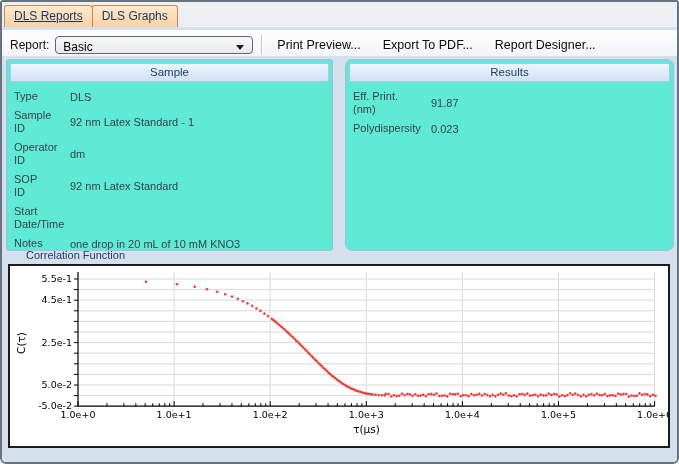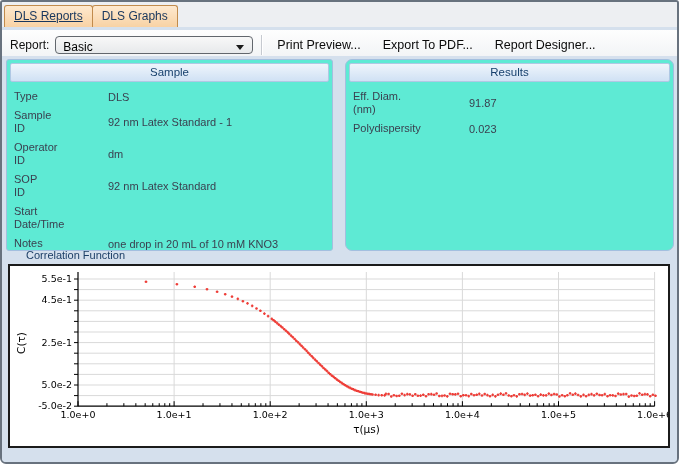--- a/index.html
+++ b/index.html
@@ -30,21 +30,21 @@
 
   
   .content{position:absolute;left:0;top:54px;right:0;bottom:0;background:#D5E0ED;}
   .panel{position:absolute;top:3px;height:192px;box-sizing:border-box;
     background:#5eead4;border:1px solid #A3BFDF;border-radius:3px;}
   .panel.sample{left:4px;width:327px;}
   .panel.results{left:343px;width:329px;border-radius:7px;}
   .panel-header{margin:3px;height:17px;line-height:17px;text-align:center;font-size:11.5px;
     color:#17406D;background:linear-gradient(#EFF5FC,#D0E1F4);border:1px solid #AFC8E4;border-radius:2px;}
   .prows{padding-top:2px;}
-  .prow{display:grid;align-items:center;padding:3px 6px 3px 7px;gap:38px;}
+  .prow{display:grid;align-items:center;padding:3px 6px 3px 7px;}
   .sample .prow{grid-template-columns:56px 1fr;}
   .results .prow{grid-template-columns:78px 1fr;}
   .plabel{font-size:11px;line-height:13px;color:#3A4150;white-space:pre-line;}
   .pvalue{font-size:11px;color:#3A4150;}
 
   .chart-title{position:absolute;left:24px;top:193px;font-size:11px;color:#1C3E66;}
   .chart-box{position:absolute;left:6px;top:208px;width:662px;height:184px;box-sizing:border-box;
     background:#ffffff;border:2px solid #1b1b1b;}
   svg text{font-family:"DejaVu Sans","Liberation Sans",sans-serif;fill:#000;}
 </style>
@@ -106,21 +106,21 @@
     <div class="plabel">Notes</div>
     <div class="pvalue">one drop in 20 mL of 10 mM KNO3</div>
   </div>
         </div>
     </div>
 
     <div class="panel results">
       <div class="panel-header">Results</div>
       <div class="prows">
           <div class="prow">
-    <div class="plabel">Eff. Diam.
+    <div class="plabel">Eff. Print.
 (nm)</div>
     <div class="pvalue">91.87</div>
   </div>
           <div class="prow">
     <div class="plabel">Polydispersity</div>
     <div class="pvalue">0.023</div>
   </div>
         </div>
     </div>
 

